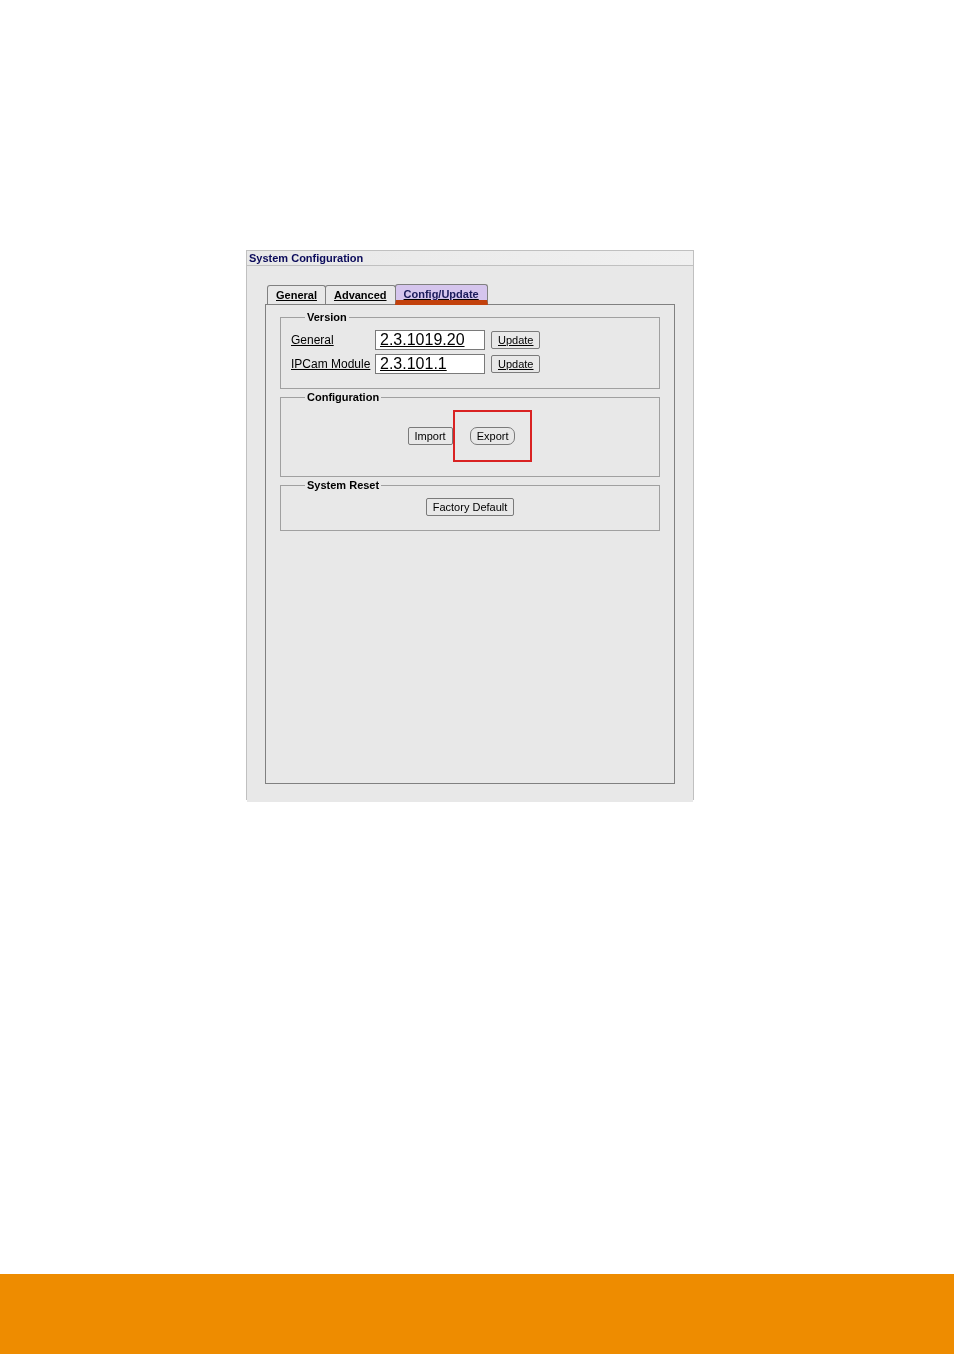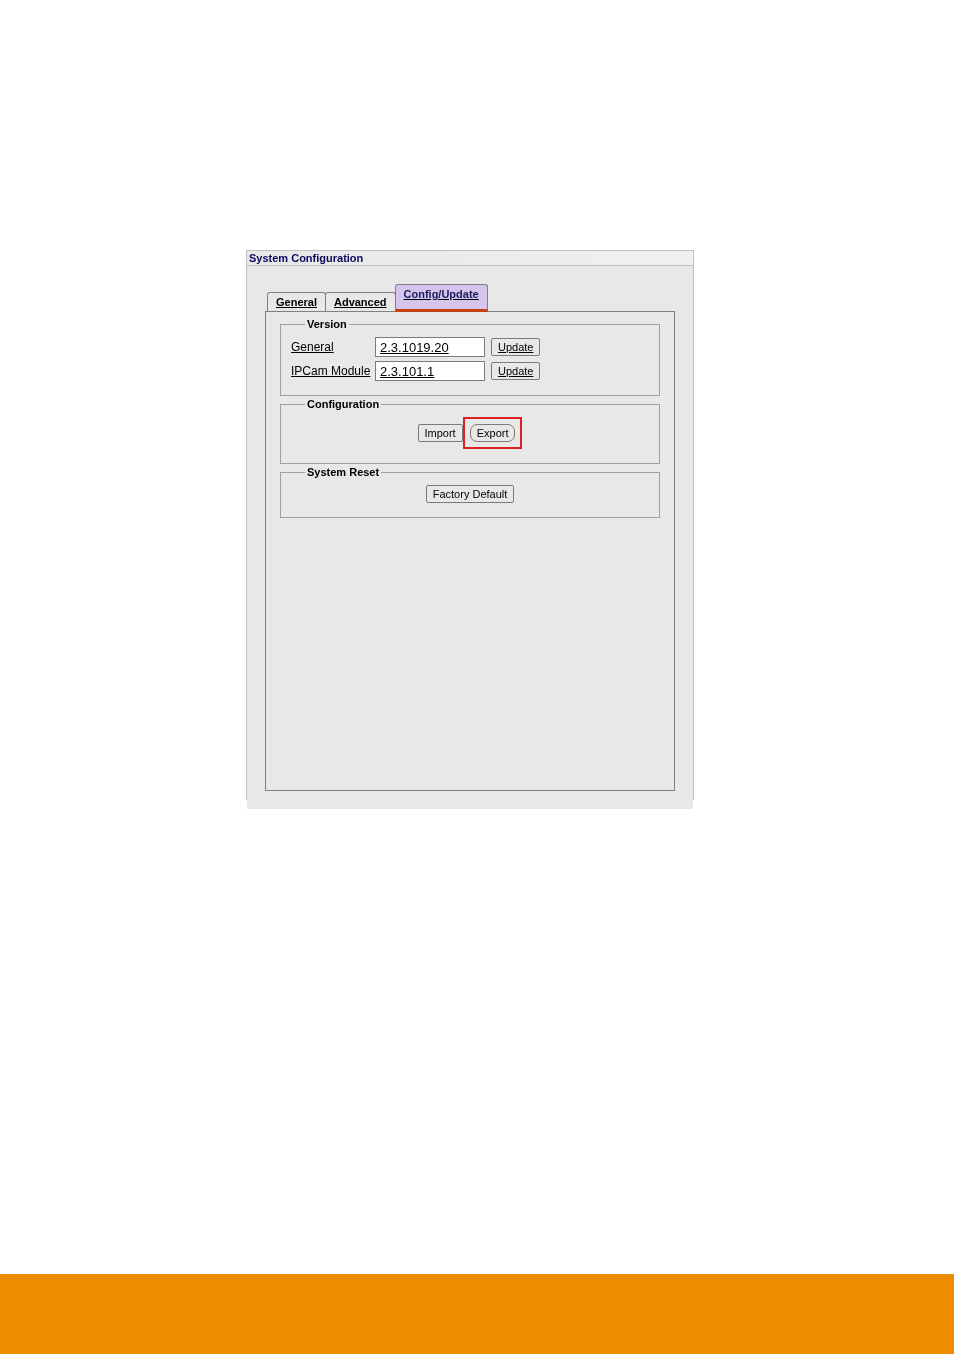--- a/index.html
+++ b/index.html
@@ -54,24 +54,24 @@
       font-weight: bold;
       border-top-left-radius: 3px;
       border-top-right-radius: 3px;
       margin-right: -1px;
       position: relative;
       cursor: pointer;
     }
     .tab.active {
       background: #d5c5ed;
       color: #1a1a5a;
-      padding-bottom: 9px;
+      padding-bottom: 0;
       margin-bottom: -1px;
       z-index: 2;
-      border-bottom: 3px solid #c2410c;
+      border-bottom: 5px solid #c2410c;
     }
     .tab-panel {
       border: 1px solid #808080;
       background: #e8e8e8;
       padding: 12px 14px;
       height: 480px;
       position: relative;
       z-index: 1;
     }
     .fieldset {
@@ -96,21 +96,21 @@
     }
     .version-label {
       width: 84px;
       font-size: 12px;
     }
     .version-input {
       width: 110px;
       height: 20px;
       border: 1px solid #7a7a7a;
       background: #ffffff;
-      font-size: 13px;
+      font-size: 16px;
       padding: 2px 4px;
       margin-right: 6px;
     }
     .btn {
       border: 1px solid #7a7a7a;
       background: #e8e8e8;
       font-size: 11px;
       padding: 2px 6px;
       cursor: pointer;
       border-radius: 2px;
@@ -121,21 +121,21 @@
     }
     .config-row .btn {
       margin: 0 0px;
     }
     .export-highlight {
       border: 2px solid #d92222;
       padding: 1px;
       display: inline-block;
     }
     .export-highlight .btn {
-      margin: 4px;
+      margin: 14px;
       border-radius: 7px;
     }
     .reset-row {
       text-align: center;
       padding: 4px 0;
     }
     .footer-bar {
       position: absolute;
       left: 0;
       bottom: 0;

